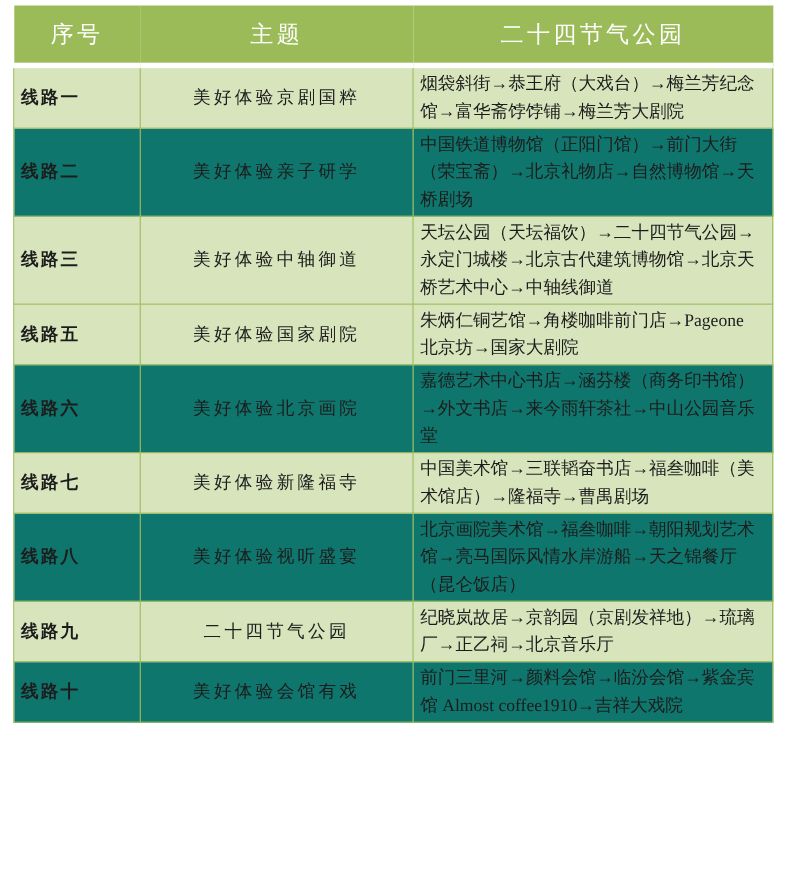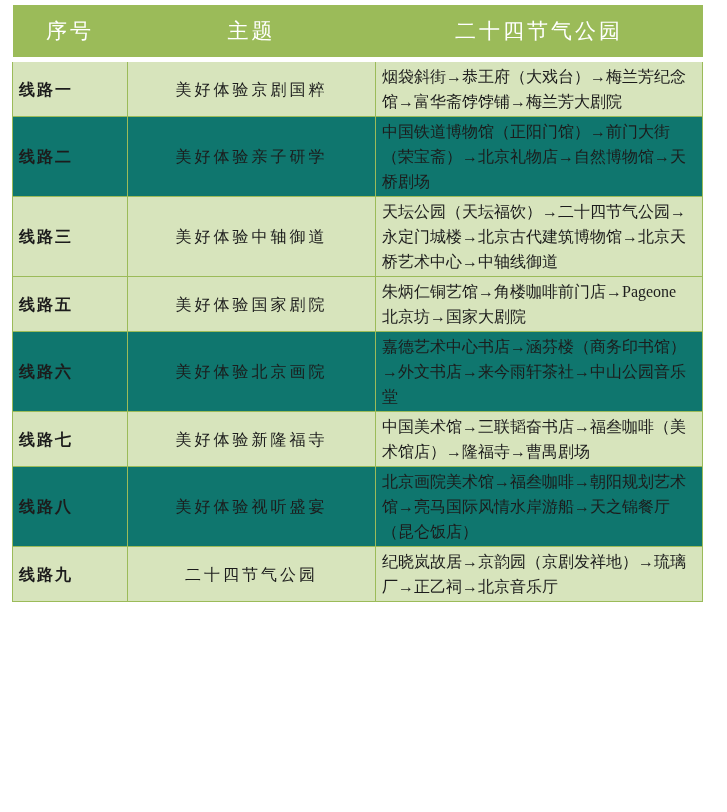--- a/index.html
+++ b/index.html
@@ -115,15 +115,20 @@
       <tr>
         <td class="no">线路八</td>
         <td class="theme">美好体验视听盛宴</td>
         <td class="route">北京画院美术馆→福叁咖啡→朝阳规划艺术馆→亮马国际风情水岸游船→天之锦餐厅（昆仑饭店）</td>
       </tr>
       <tr class="alt">
         <td class="no">线路九</td>
         <td class="theme">二十四节气公园</td>
         <td class="route">纪晓岚故居→京韵园（京剧发祥地）→琉璃厂→正乙祠→北京音乐厅</td>
       </tr>
+      <tr>
+        <td class="no">线路十</td>
+        <td class="theme">美好体验会馆有戏</td>
+        <td class="route">前门三里河→颜料会馆→临汾会馆→紫金宾馆 Almost coffee1910→吉祥大戏院</td>
+      </tr>
     </tbody>
   </table>
 </div>
 
 </body></html>

